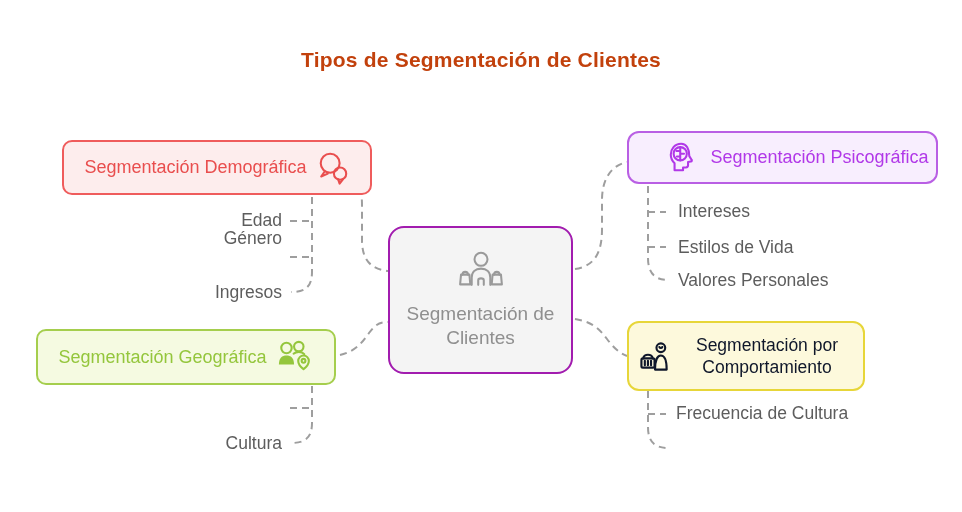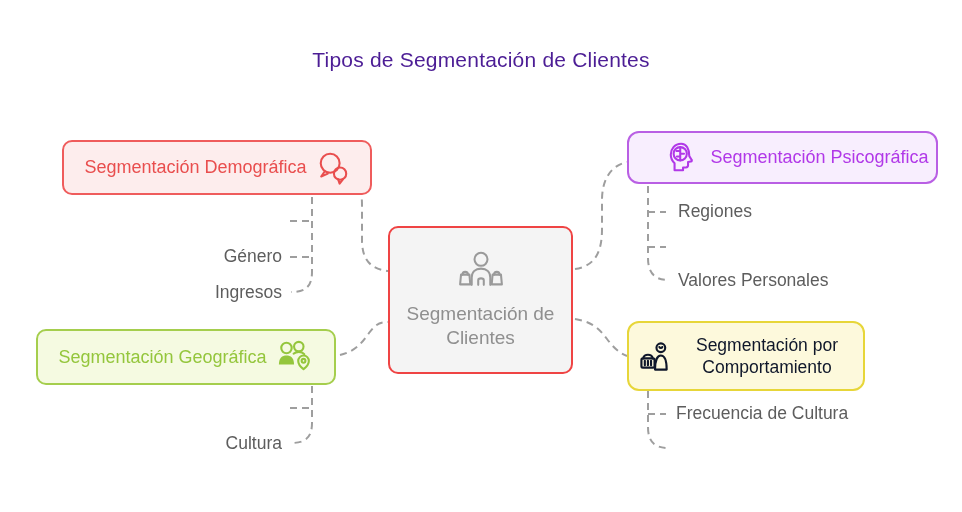--- a/index.html
+++ b/index.html
@@ -2,21 +2,21 @@
 <html><head>
 <meta charset="utf-8">
 <style>
   html,body{margin:0;padding:0;background:#ffffff;}
   .canvas{
     position:relative;width:962px;height:512px;overflow:hidden;
     font-family:"Liberation Sans",sans-serif;background:#ffffff;
   }
   .title{
     position:absolute;top:48px;left:0;width:962px;margin:0;
-    text-align:center;font-size:21px;font-weight:400;color:#4c1d95;
+    text-align:center;font-size:21px;font-weight:700;color:#c2410c;
     letter-spacing:.2px;
   }
   .connectors{position:absolute;top:0;left:0;width:962px;height:512px;}
   .dash{fill:none;stroke:#9e9e9e;stroke-width:2;stroke-dasharray:7 5;}
 
   .node{
     position:absolute;box-sizing:border-box;display:flex;align-items:center;
     justify-content:center;gap:9px;font-size:18px;font-weight:500;
   }
   .node .icon{display:flex;align-items:center;justify-content:center;}
@@ -29,21 +29,21 @@
     background:#f8eefe;border:2px solid #b95fe4;border-radius:12px;color:#b138e8;padding-left:31px;}
   .geo{left:36px;top:329px;width:300px;height:56px;
     background:#f5fae1;border:2px solid #a5ce4d;border-radius:10px;color:#94c63c;text-align:center;}
   .comp{left:627px;top:321px;width:238px;height:70px;
     background:#fdf9dc;border:2px solid #e7d639;border-radius:12px;color:#0f172a;
     font-size:17.5px;}
   .comp .nlabel{width:172px;text-align:center;line-height:22px;}
 
   .center-node{
     left:388px;top:226px;width:185px;height:148px;
-    background:#f4f4f4;border:2px solid #ef4444;border-radius:10px;
+    background:#f4f4f4;border:2px solid #a21caf;border-radius:16px;
     flex-direction:column;gap:12px;color:#8f8f8f;font-size:19px;font-weight:400;
   }
   .center-node .icon{color:#9a9a9a;}
   .center-node .nlabel{width:150px;text-align:center;line-height:24px;}
 
   .sub{
     position:absolute;font-size:17.5px;line-height:23px;color:#5d5d5d;
     font-weight:400;white-space:nowrap;
   }
   .sub-left{left:80px;width:202px;text-align:right;}
@@ -135,23 +135,25 @@
         <rect x="2.5" y="20" width="13.5" height="9.5" rx="1.5"></rect>
         <path d="M6 22.5 L6 27 M9.2 22.5 L9.2 27 M12.4 22.5 L12.4 27"></path>
         <circle cx="22.5" cy="9" r="4.5"></circle>
         <path d="M21 8.2 C21.6 9.6 23.4 9.6 24 8.2"></path>
         <path d="M16.5 31.5 C16.5 22 19 17 22.5 17 C26 17 28.5 22 28.5 31.5 Z"></path>
       </svg>
     </span>
     <span class="nlabel">Segmentación por Comportamiento</span>
   </div>
 
-  <div class="sub sub-left" style="top:245px">Género</div>
+  <div class="sub sub-left" style="top:209px">Edad</div>
+  <div class="sub sub-left" style="top:227px">Género</div>
   <div class="sub sub-left" style="top:281px">Ingresos</div>
 
   <div class="sub sub-left" style="top:432px">Cultura</div>
 
-  <div class="sub" style="left:678px;top:200px">Regiones</div>
+  <div class="sub" style="left:678px;top:200px">Intereses</div>
+  <div class="sub" style="left:678px;top:236px">Estilos de Vida</div>
   <div class="sub" style="left:678px;top:269px">Valores Personales</div>
 
   <div class="sub" style="left:676px;top:402px">Frecuencia de Cultura</div>
 
 </div>
 
 </body></html>

